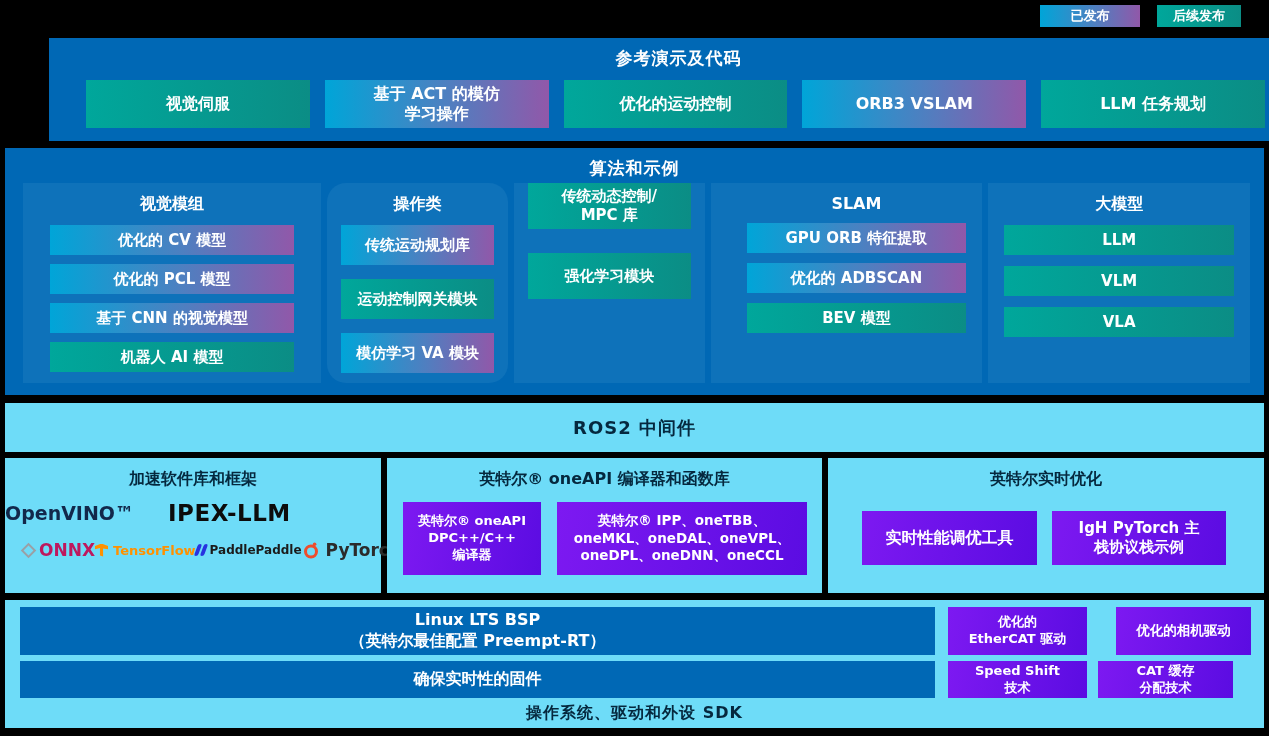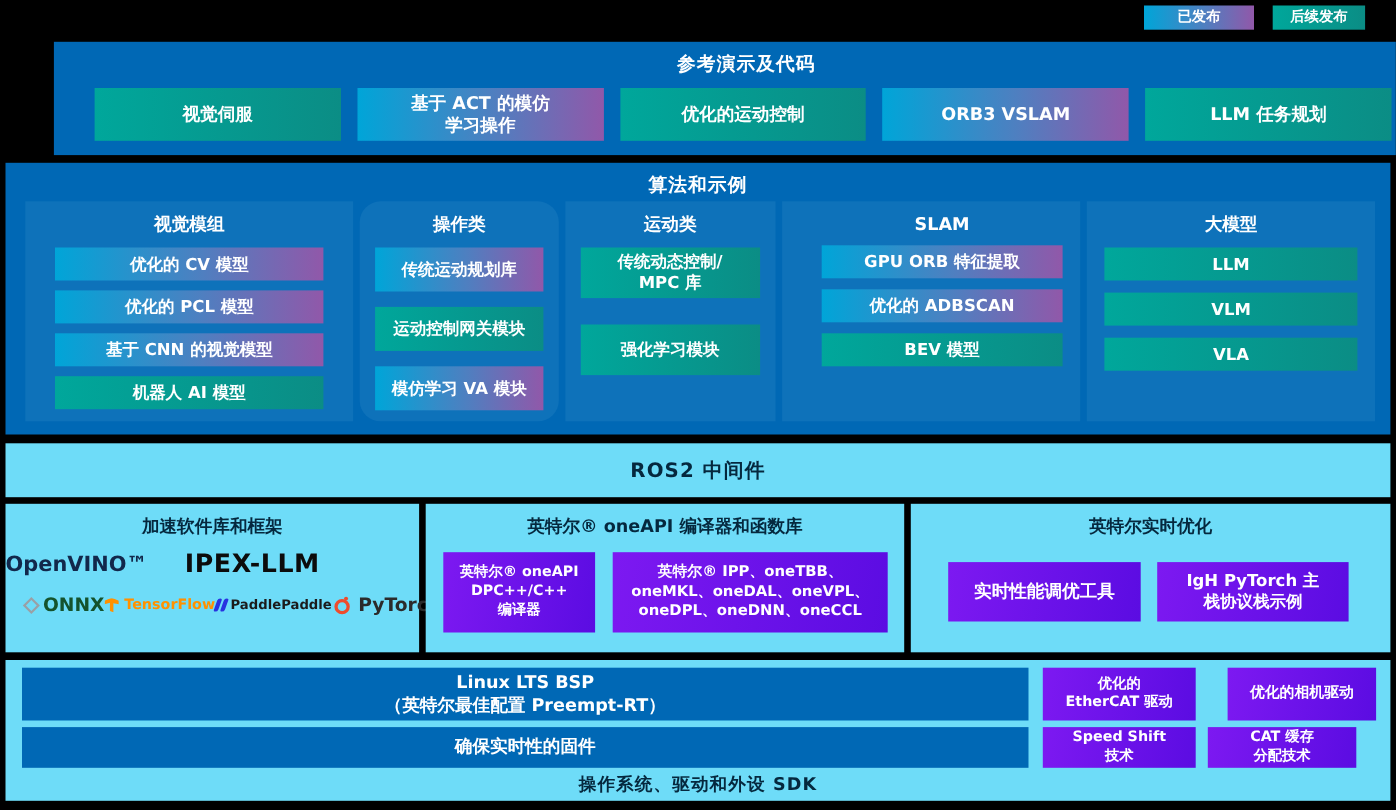--- a/index.html
+++ b/index.html
@@ -59,21 +59,21 @@
   .panel { position:absolute; top:458px; height:135px; background:#6edcf8; }
   #panel-frameworks { left:5px; width:376px; }
   #panel-oneapi { left:387px; width:435px; }
   #panel-realtime { left:828px; width:436px; }
   .panel-title { text-align:center; color:#05283e; font-weight:bold; font-size:16px; padding-top:11px; }
 
   .logo-row1 { display:flex; align-items:center; justify-content:flex-start; gap:34px; margin-top:10px; }
   .openvino { font-size:19px; font-weight:bold; color:#12284b; }
   .ipex { font-size:23px; font-weight:800; color:#0c0c0c; letter-spacing:.5px; }
   .logo-row2 { display:flex; align-items:center; justify-content:space-between; padding:0 18px; margin-top:14px; }
-  .onnx { display:flex; align-items:center; gap:5px; color:#14532d; font-weight:bold; font-size:17px; }
+  .onnx { display:flex; align-items:center; gap:5px; color:#be185d; font-weight:bold; font-size:17px; }
   .onnx-ic { width:11px; height:11px; border:2px solid #9aa0a6; transform:rotate(45deg); }
   .tf { display:flex; align-items:center; gap:5px; color:#ff9100; font-weight:bold; font-size:13px; }
   .tf-ic { width:13px; height:13px; background:#ff9100;
     clip-path:polygon(0 20%,50% 0,100% 20%,100% 45%,62% 38%,62% 100%,38% 92%,38% 34%,0 45%); }
   .paddle { display:flex; align-items:center; gap:4px; font-size:12px; font-weight:bold; color:#1b1b1b; }
   .paddle-ic { display:flex; gap:2px; }
   .paddle-ic span { width:4px; height:12px; background:#2733e0; transform:skewX(-20deg); border-radius:2px; }
   .pytorch { display:flex; align-items:center; gap:6px; color:#2b2b2b; font-weight:bold; font-size:17px; }
 
   .oneapi-boxes { position:absolute; left:16px; top:44px; display:flex; gap:16px; }
@@ -128,21 +128,20 @@
       </div>
 
       <div class="col c2">
         <div class="col-h">操作类</div>
         <div class="box grad">传统运动规划库</div>
         <div class="box teal">运动控制网关模块</div>
         <div class="box grad">模仿学习 VA 模块</div>
       </div>
 
       <div class="col c3">
-        <div class="col-h">运动类</div>
         <div class="box teal">传统动态控制/
 MPC 库</div>
         <div class="box teal">强化学习模块</div>
       </div>
 
       <div class="col c4">
         <div class="col-h">SLAM</div>
         <div class="box grad">GPU ORB 特征提取</div>
         <div class="box grad">优化的 ADBSCAN</div>
         <div class="box teal">BEV 模型</div>

